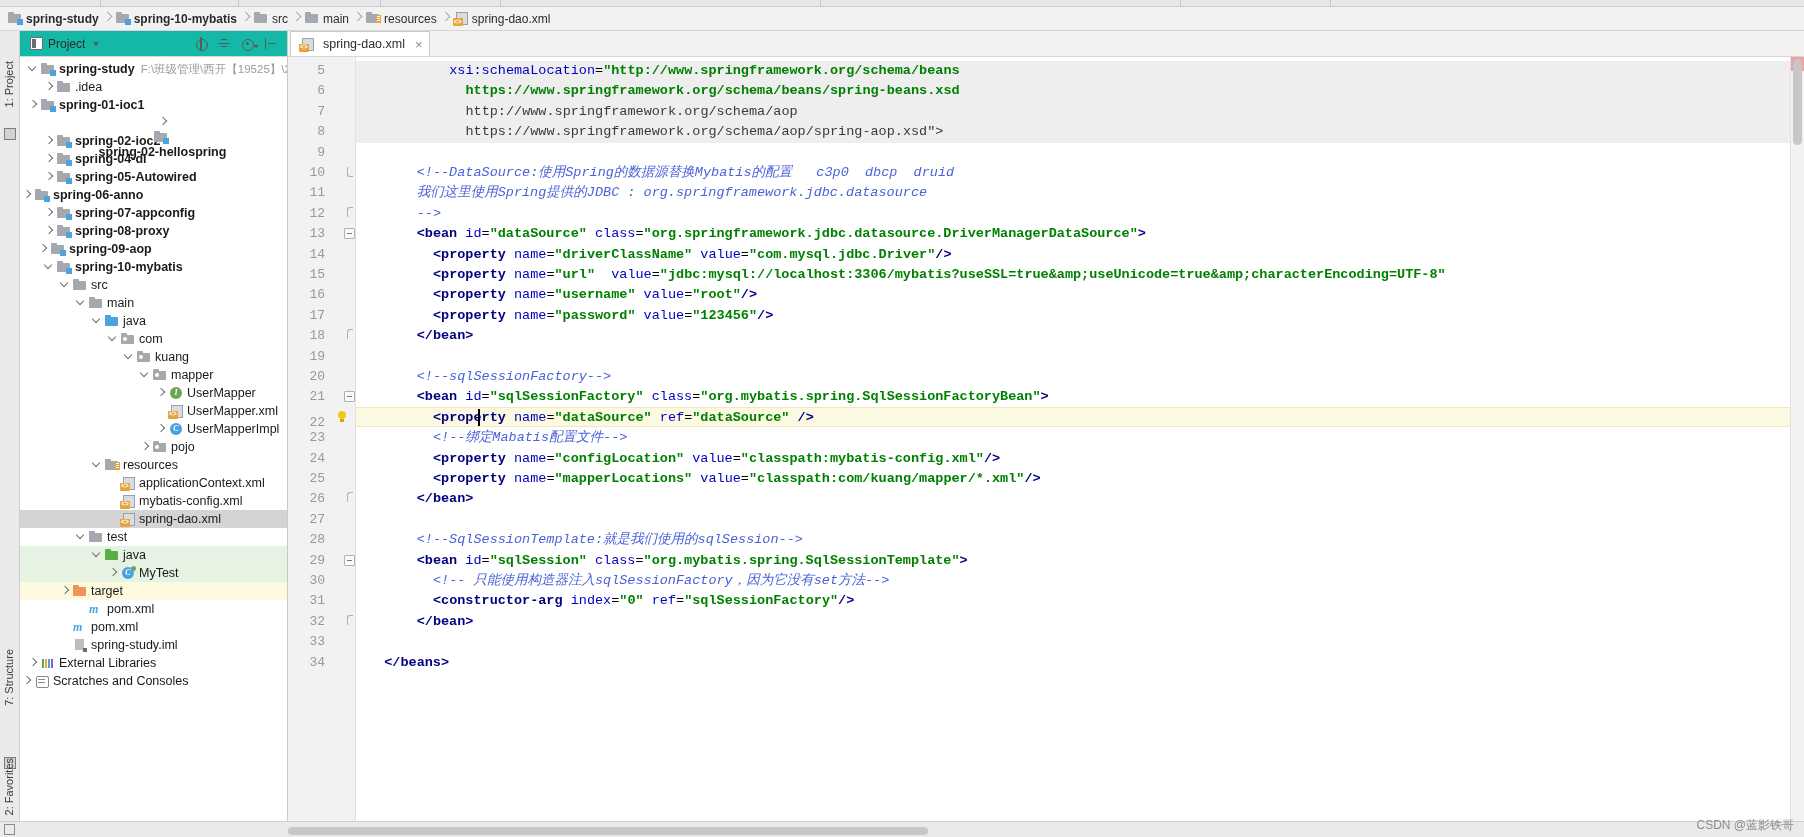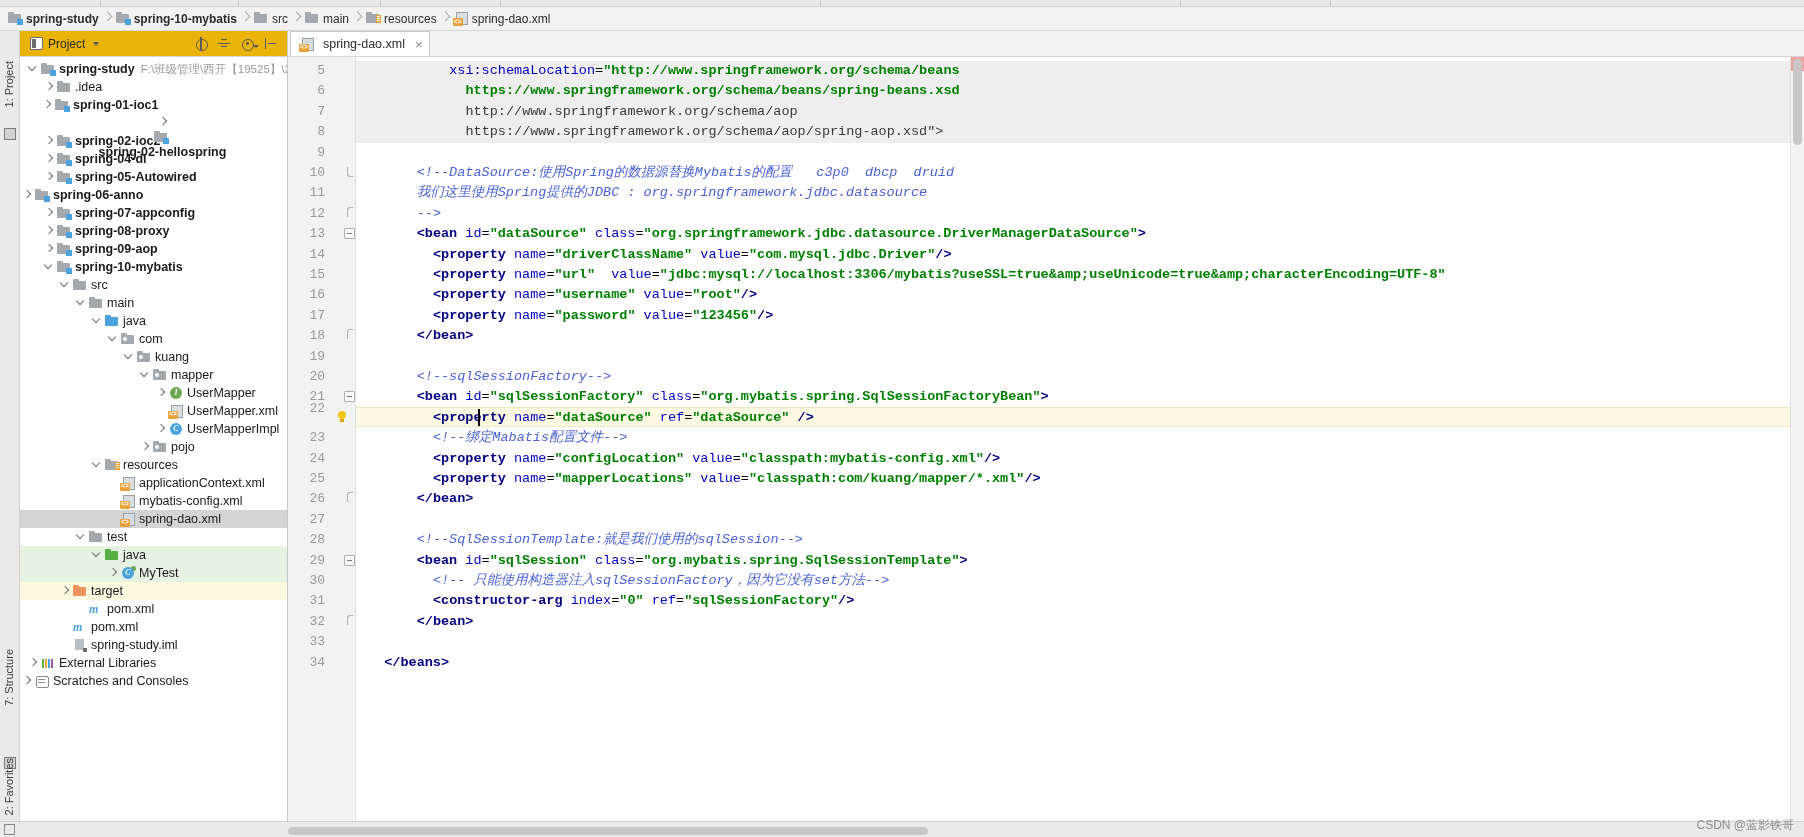--- a/index.html
+++ b/index.html
@@ -94,21 +94,21 @@
   .si-2 { bottom: 52px; }
 
   
   .project-panel {
     width: 268px; background: #ffffff; flex: none;
     display: flex; flex-direction: column;
     border-right: 1px solid #c9c9c9;
     min-height: 0;
   }
   .panel-header {
-    height: 26px; background: #eab308;
+    height: 26px; background: #14b8a6;
     display: flex; align-items: center;
     padding: 0 4px; flex: none;
     border-bottom: 1px solid #d6d6d6;
   }
   .panel-title {
     display:flex; align-items:center; gap:5px;
     font-size:12px; color:#2b2b2b; padding-left:6px;
   }
   .ph-ico {
     width:13px; height:13px; border:1px solid #6b6b6b; border-radius:1px;
@@ -398,21 +398,21 @@
               <i class="sq"></i>
             </span>
             <span class="tlabel b">spring-study</span>
             <span class="tpath">F:\班级管理\西开【19525】\2、代码</span>
           </div>
           <div class="trow" style="padding-left: 22px;">
             <span class="tarrow r"></span>
             <span class="ticon i-folder-gray"></span>
             <span class="tlabel">.idea</span>
           </div>
-          <div class="trow" style="padding-left: 20px;">
+          <div class="trow" style="padding-left: 6px;">
             <span class="tarrow r"></span>
             <span class="ticon i-module">
               <i class="sq"></i>
             </span>
             <span class="tlabel b">spring-01-ioc1</span>
           </div>
           <div class="trow" style="padding-left: 22px; flex-direction: column;">
             <span class="tarrow r"></span>
             <span class="ticon i-module">
               <i class="sq"></i>
@@ -454,21 +454,21 @@
             </span>
             <span class="tlabel b">spring-07-appconfig</span>
           </div>
           <div class="trow" style="padding-left: 22px;">
             <span class="tarrow r"></span>
             <span class="ticon i-module">
               <i class="sq"></i>
             </span>
             <span class="tlabel b">spring-08-proxy</span>
           </div>
-          <div class="trow" style="padding-left: 22px;">
+          <div class="trow" style="padding-left: 16px;">
             <span class="tarrow r"></span>
             <span class="ticon i-module">
               <i class="sq"></i>
             </span>
             <span class="tlabel b">spring-09-aop</span>
           </div>
           <div class="trow" style="padding-left: 22px;">
             <span class="tarrow d"></span>
             <span class="ticon i-module">
               <i class="sq"></i>
@@ -652,21 +652,21 @@
             <div class="ln" style="top: 187.6px; margin-left: 12px;">14</div>
             <div class="ln" style="top: 208px;">15</div>
             <div class="ln" style="top: 228.4px;">16</div>
             <div class="ln" style="top: 248.8px;">17</div>
             <div class="ln" style="top: 269.2px;">18</div>
             <div class="fold arc" style="top: 271.2px; transform: scaleY(-1);"></div>
             <div class="ln" style="top: 289.6px;">19</div>
             <div class="ln" style="top: 310px;">20</div>
             <div class="ln" style="top: 330.4px;">21</div>
             <div class="fold minus" style="top: 334.4px;"></div>
-            <div class="ln" style="top: 342px; padding-left: 8px;">22</div>
+            <div class="ln" style="top: 356px; padding-left: 8px;">22</div>
             <div class="bulb" style="top: 353.8px;"></div>
             <div class="ln" style="top: 371.2px;">23</div>
             <div class="ln" style="top: 391.6px;">24</div>
             <div class="ln" style="top: 412px;">25</div>
             <div class="ln" style="top: 432.4px;">26</div>
             <div class="fold arc" style="top: 434.4px; transform: scaleY(-1);"></div>
             <div class="ln" style="top: 452.8px;">27</div>
             <div class="ln" style="top: 473.2px;">28</div>
             <div class="ln" style="top: 493.6px;">29</div>
             <div class="fold minus" style="top: 497.6px;"></div>

